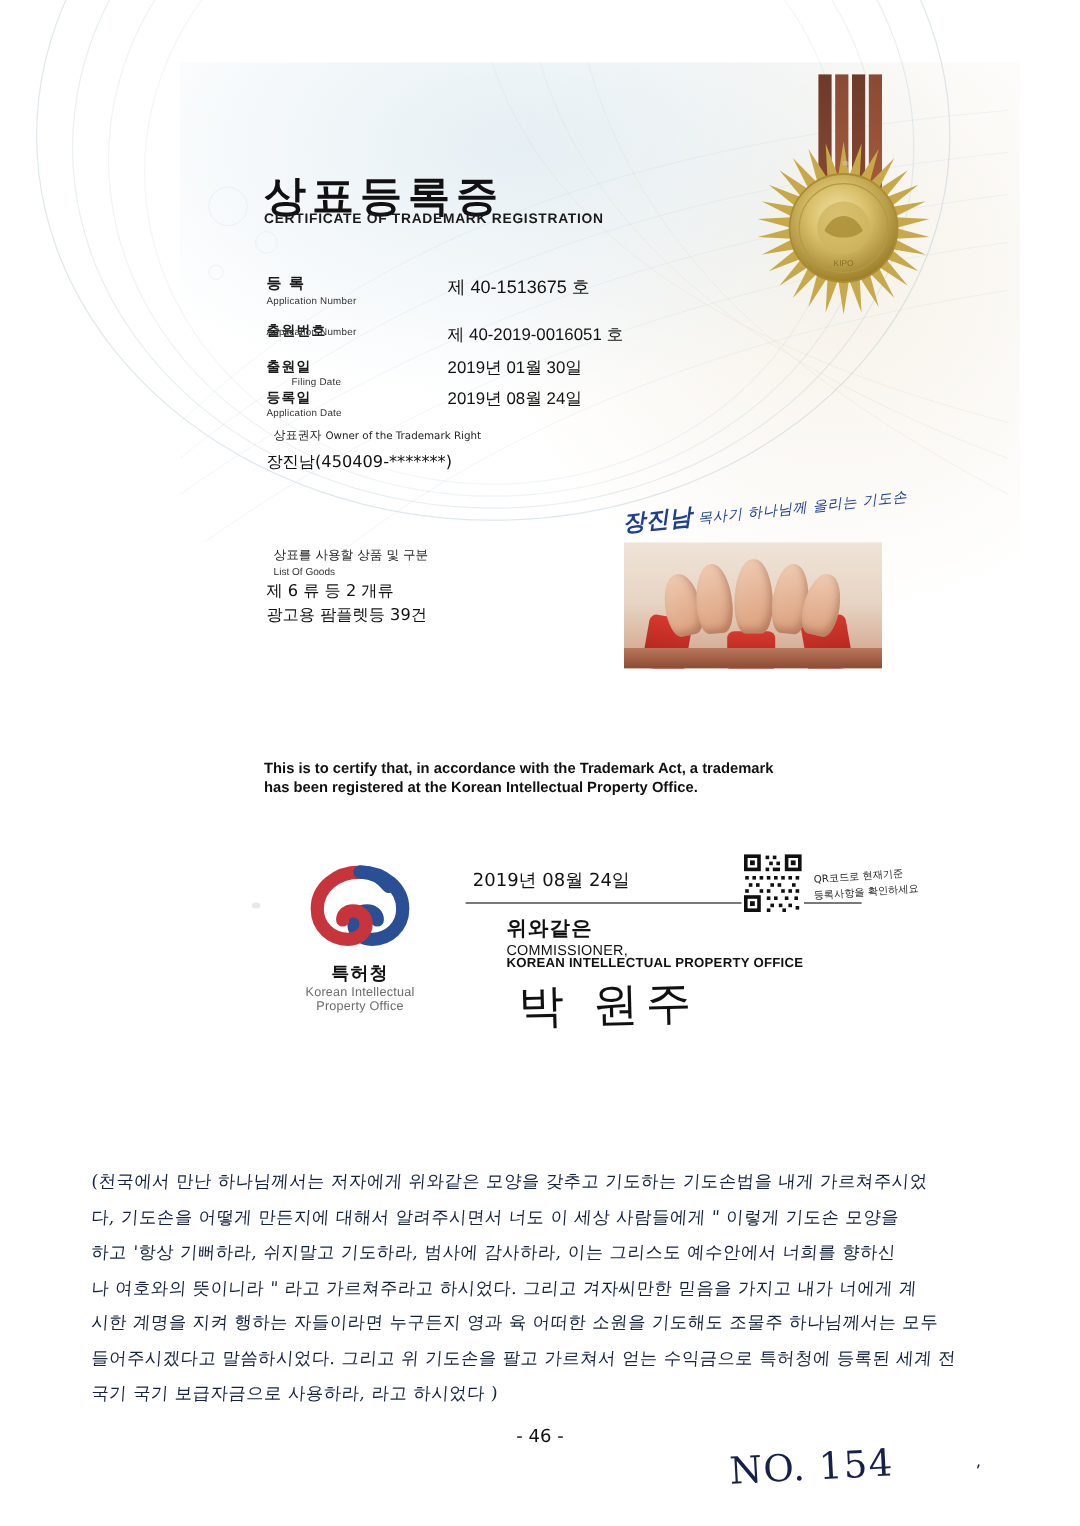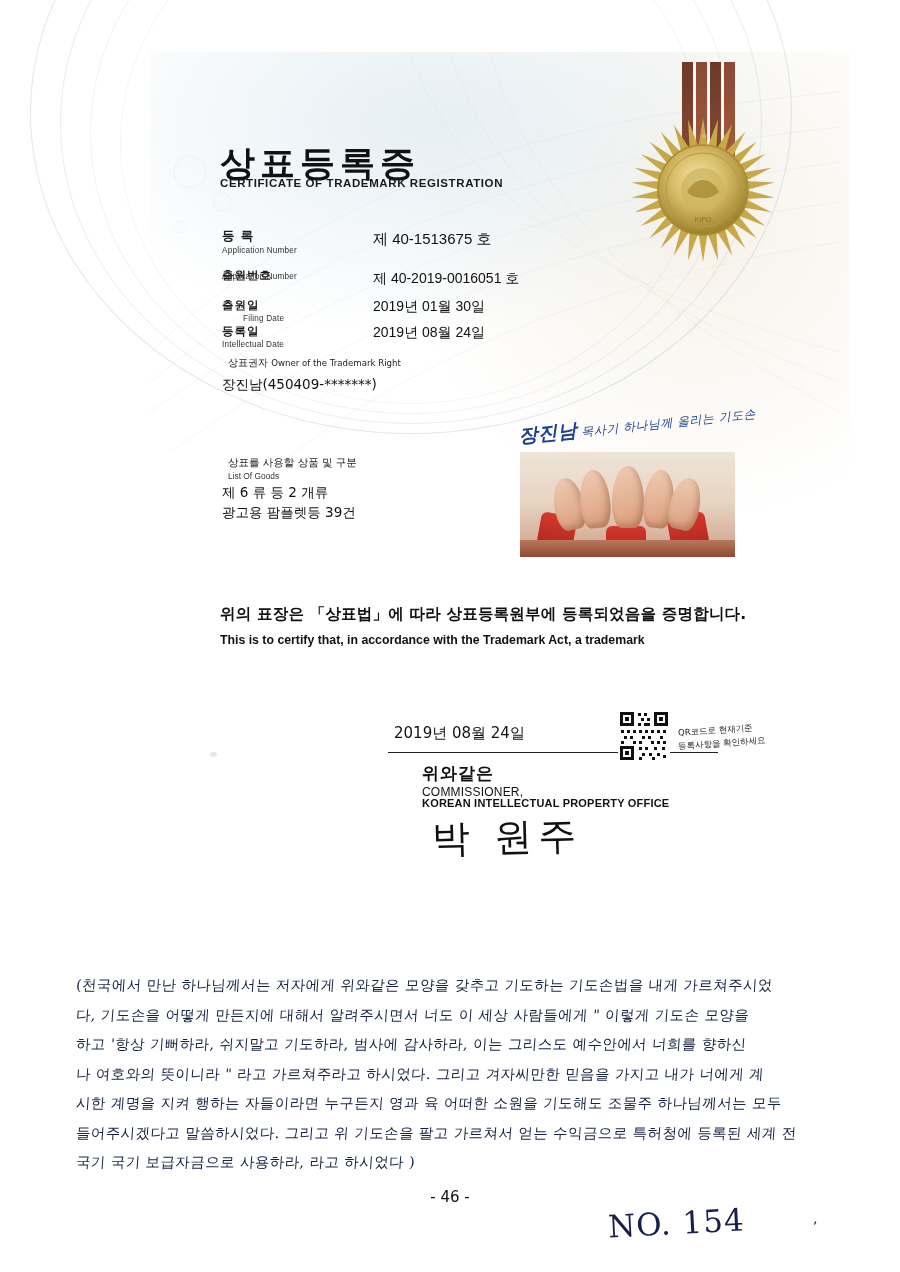--- a/index.html
+++ b/index.html
@@ -379,21 +379,21 @@
 
   <div class="field-label-ko" style="left:72px; top:216px; font-size:11.5px;">출원번호</div>
   <div class="field-label-en" style="left:72px; top:220px;">Application Number</div>
   <div class="field-value" style="left:190px; top:218px;">제 40-2019-0016051 호</div>
 
   <div class="field-label-ko" style="left:72px; top:246px; font-size:11.5px;">출원일</div>
   <div class="field-label-en" style="left:72px; top:262px;padding-left:21px;">Filing Date</div>
   <div class="field-value" style="left:190px; top:246px;">2019년  01월  30일</div>
 
   <div class="field-label-ko" style="left:72px; top:272px; font-size:11.5px;">등록일</div>
-  <div class="field-label-en" style="left:72px; top:288px;">Intellectual Date</div>
+  <div class="field-label-en" style="left:72px; top:288px;">Application Date</div>
   <div class="field-value" style="left:190px; top:272px;">2019년  08월  24일</div>
 
   <div id="owner-head">
     <span>상표권자</span>
     <span class="en">Owner of the Trademark Right</span>
   </div>
   <div id="owner-name">장진남(450409-*******)</div>
 
   <div id="goods-head-ko">상표를 사용할 상품 및 구분</div>
   <div id="goods-head-en">List Of Goods</div>
@@ -409,25 +409,35 @@
     <div class="sleeve" style="left:150px; top:62px; width:38px; height:45px; transform:rotate(-10deg);"></div>
     <div class="sleeve" style="left:86px; top:74px; width:40px; height:34px;"></div>
     <div class="hand" style="left:34px; top:26px; width:30px; height:52px; transform:rotate(-12deg);"></div>
     <div class="hand" style="left:60px; top:18px; width:30px; height:58px; transform:rotate(-5deg);"></div>
     <div class="hand" style="left:92px; top:14px; width:32px; height:62px;"></div>
     <div class="hand" style="left:124px; top:18px; width:30px; height:58px; transform:rotate(6deg);"></div>
     <div class="hand" style="left:150px; top:26px; width:30px; height:52px; transform:rotate(13deg);"></div>
     <div style="position:absolute;left:0;top:88px;width:215px;height:17px;background:linear-gradient(180deg,#b9785d,#8e4a33);"></div>
   </div>
 
-  <div id="certify-ko">위의 표장은 「상표법」에 따라 상표등록원부에 등록되었음을 증명합니다.</div>
   <div id="certify-en">
     <div>This is to certify that, in accordance with the Trademark Act, a trademark</div>
-  </div>
-
+    <div>has been registered at the Korean Intellectual Property Office.</div>
+  </div>
+
+  <div id="emblem-wrap">
+    <svg id="taegeuk" viewBox="0 0 100 92">
+      <path d="M50 8 C74 8 92 24 92 44 C92 62 78 74 62 74 C52 74 44 68 44 59 C44 51 50 46 57 46 C63 46 67 50 67 55" fill="none" stroke="#2b4f95" stroke-width="13" stroke-linecap="round"></path>
+      <path d="M50 8 C26 8 8 24 8 44 C8 62 22 74 38 74 C48 74 56 68 56 59 C56 51 50 46 43 46 C37 46 33 50 33 55" fill="none" stroke="#c8343c" stroke-width="13" stroke-linecap="round"></path>
+      <path d="M50 8 C62 8 72 14 78 22" fill="none" stroke="#2b4f95" stroke-width="13" stroke-linecap="round"></path>
+    </svg>
+    <div id="emblem-ko">특허청</div>
+    <div id="emblem-en1">Korean Intellectual</div>
+    <div id="emblem-en2">Property Office</div>
+  </div>
 
   <div id="sign-date">2019년  08월  24일</div>
   <div id="sign-rule"></div>
   <div id="commissioner-ko">위와같은</div>
   <div id="commissioner-en1">COMMISSIONER,</div>
   <div id="commissioner-en2">KOREAN INTELLECTUAL PROPERTY OFFICE</div>
   <div id="signature">박 원주</div>
 
   <div id="qr">
     <svg width="52" height="52" viewBox="0 0 52 52">

